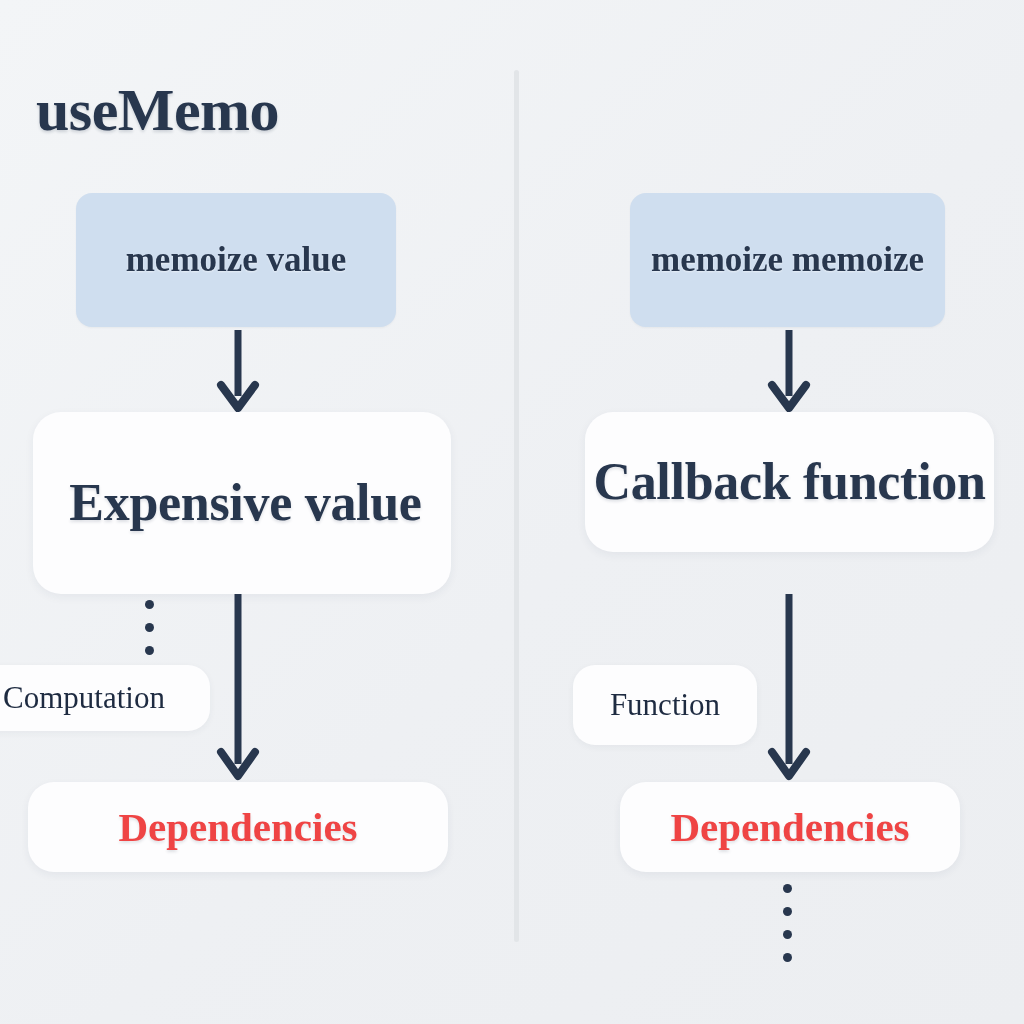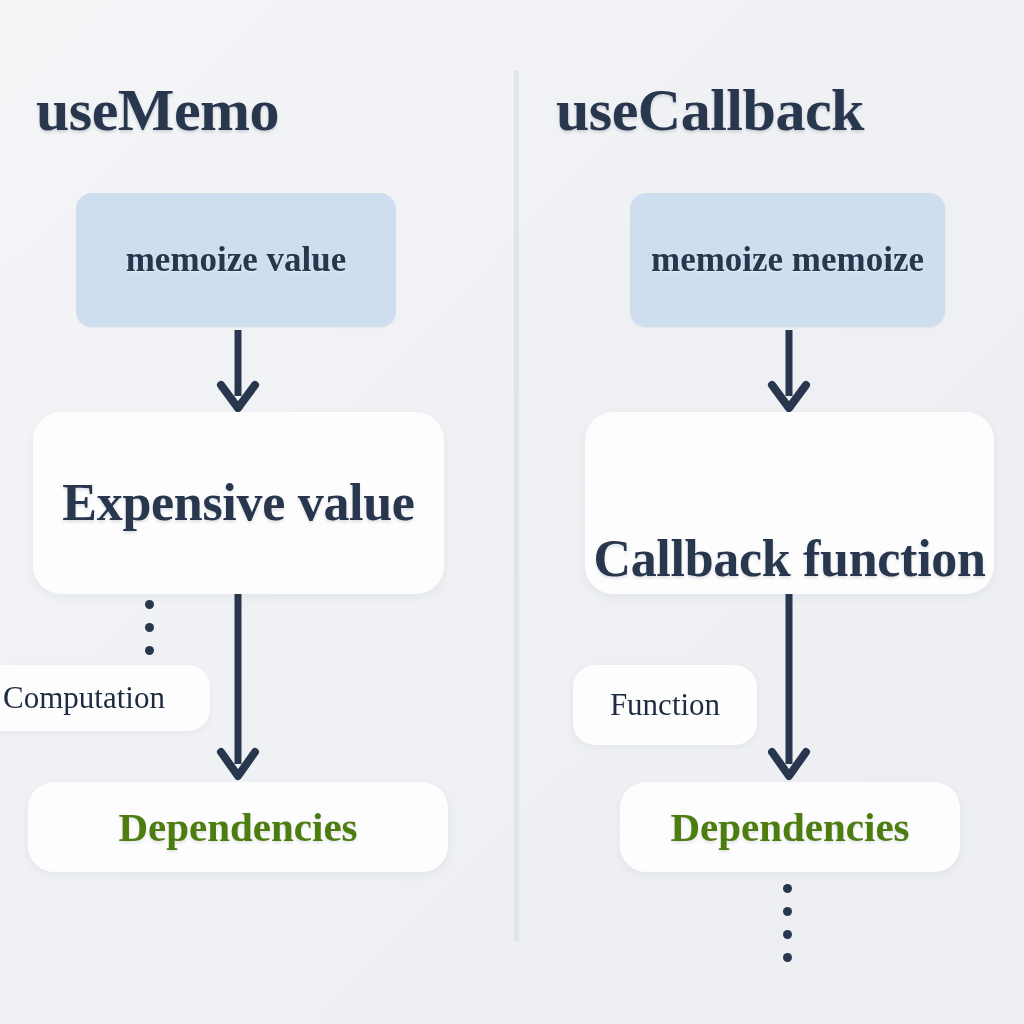--- a/index.html
+++ b/index.html
@@ -71,22 +71,22 @@
     justify-content: center;
     text-align: center;
     color: #28374e;
     font-size: 52px;
     font-weight: bold;
     line-height: 1.34;
     letter-spacing: -0.3px;
     box-shadow: 0 3px 10px rgba(40,55,78,0.06);
     text-shadow: 0 2px 3px rgba(40,55,78,0.15);
   }
-  #card-left  { left: 33px;  top: 412px; width: 411px; height: 182px; }
-  #card-right { left: 585px; top: 412px; width: 409px; height: 182px; align-items: flex-end; }
+  #card-left  { left: 33px;  top: 412px; width: 411px; height: 182px; padding-left: 7px; }
+  #card-right { left: 585px; top: 412px; width: 409px; height: 140px; }
 
   
   .pill {
     position: absolute;
     background: #fdfdfe;
     border-radius: 22px;
     display: flex;
     align-items: center;
     justify-content: center;
     color: #1e2b41;
@@ -100,21 +100,21 @@
   #pill-right { left: 573px; top: 665px; width: 184px; height: 80px; }
 
   
   .dep {
     position: absolute;
     background: #fdfdfe;
     border-radius: 26px;
     display: flex;
     align-items: center;
     justify-content: center;
-    color: #4d7c0f;
+    color: #ef4444;
     font-size: 41px;
     font-weight: bold;
     white-space: nowrap;
     box-shadow: 0 3px 9px rgba(40,55,78,0.06);
     text-shadow: 0 2px 3px rgba(40,55,78,0.14);
   }
   #dep-left  { left: 28px;  top: 782px; width: 420px; height: 90px; }
   #dep-right { left: 620px; top: 782px; width: 340px; height: 90px; }
 
   
@@ -179,21 +179,20 @@
     <svg width="48" height="188" viewBox="0 0 48 188">
       <line x1="24" y1="0" x2="24" y2="170" stroke="#28374e" stroke-width="7"></line>
       <path d="M7 158 L24 182 L41 158" fill="none" stroke="#28374e" stroke-width="8" stroke-linecap="round" stroke-linejoin="round"></path>
     </svg>
   </div>
 
   <div class="dep" id="dep-left">
     <span>Dependencies</span>
   </div>
 
-  <div class="col-title" id="title-right">useCallback</div>
 
   <div class="memo-box" id="memo-right">
     <span>memoize memoize</span>
   </div>
 
   <div class="arrow" style="left:765px; top:330px;">
     <svg width="48" height="84" viewBox="0 0 48 84">
       <line x1="24" y1="0" x2="24" y2="66" stroke="#28374e" stroke-width="7"></line>
       <path d="M7 55 L24 78 L41 55" fill="none" stroke="#28374e" stroke-width="8" stroke-linecap="round" stroke-linejoin="round"></path>
     </svg>

